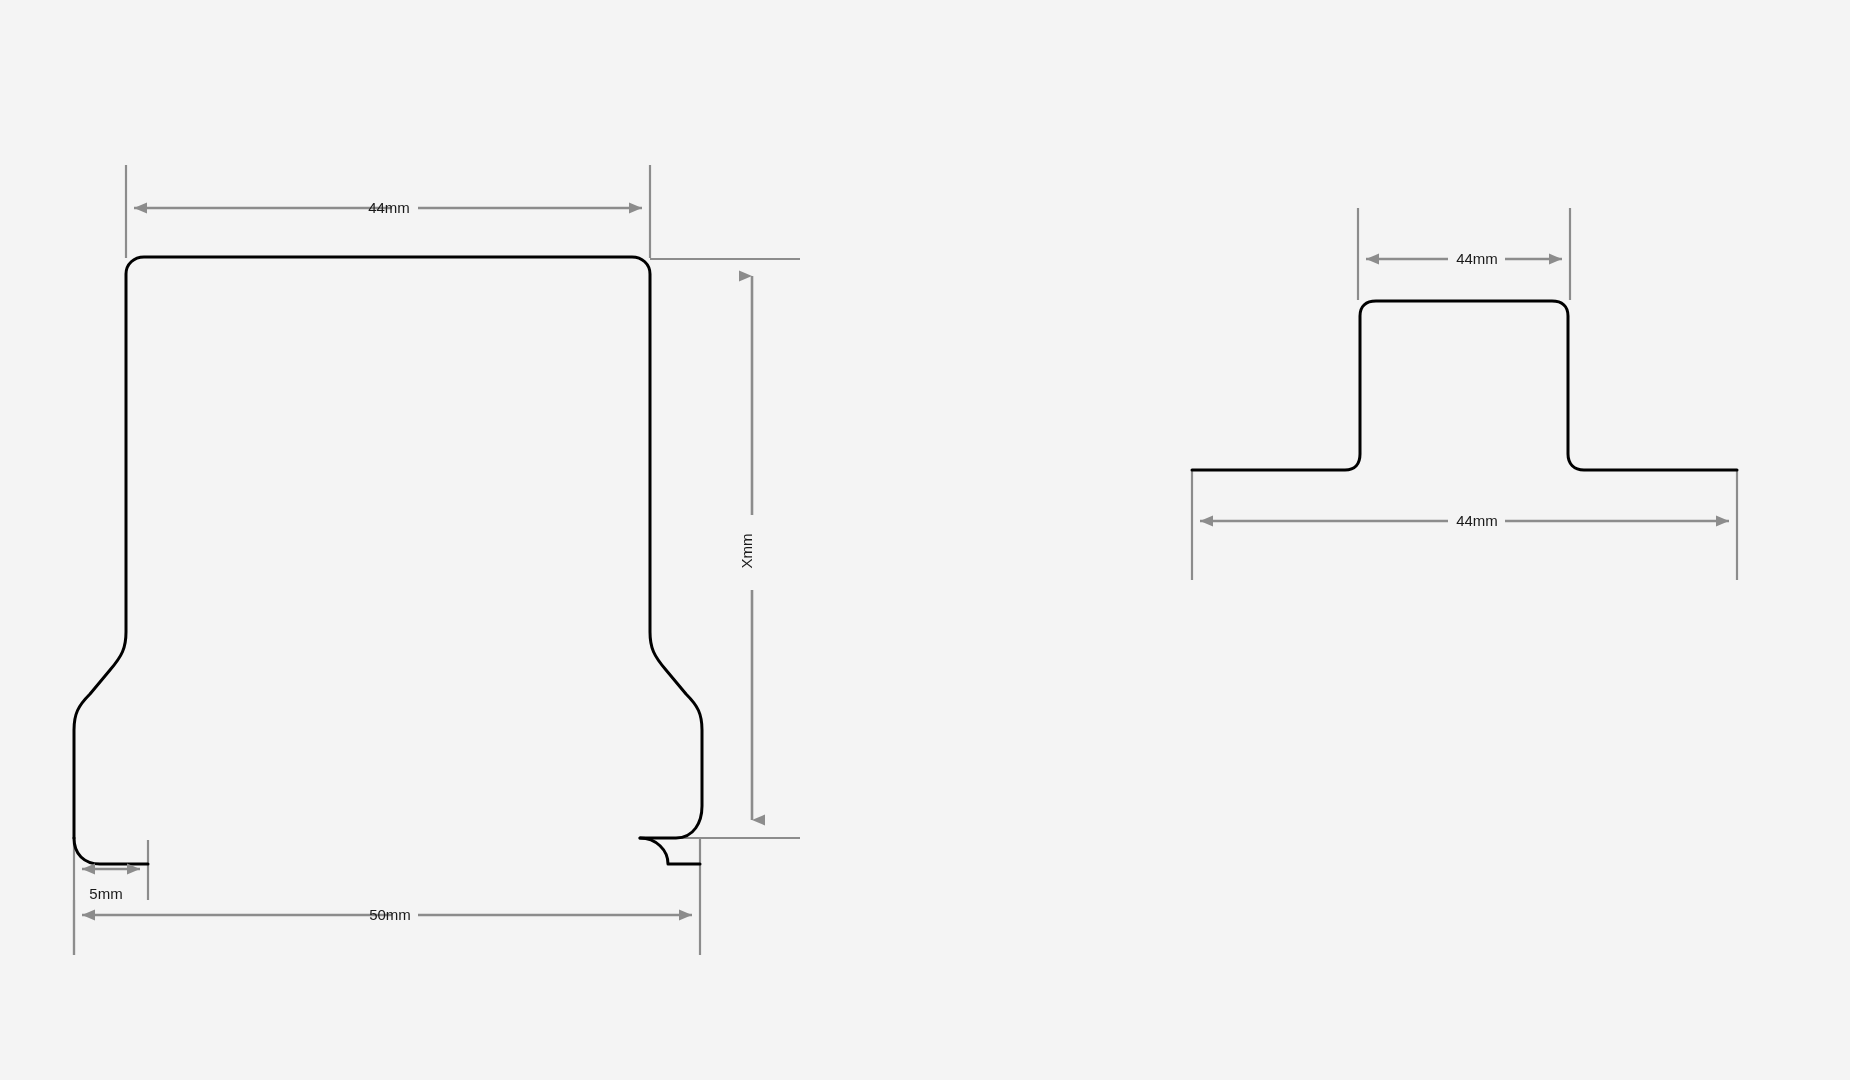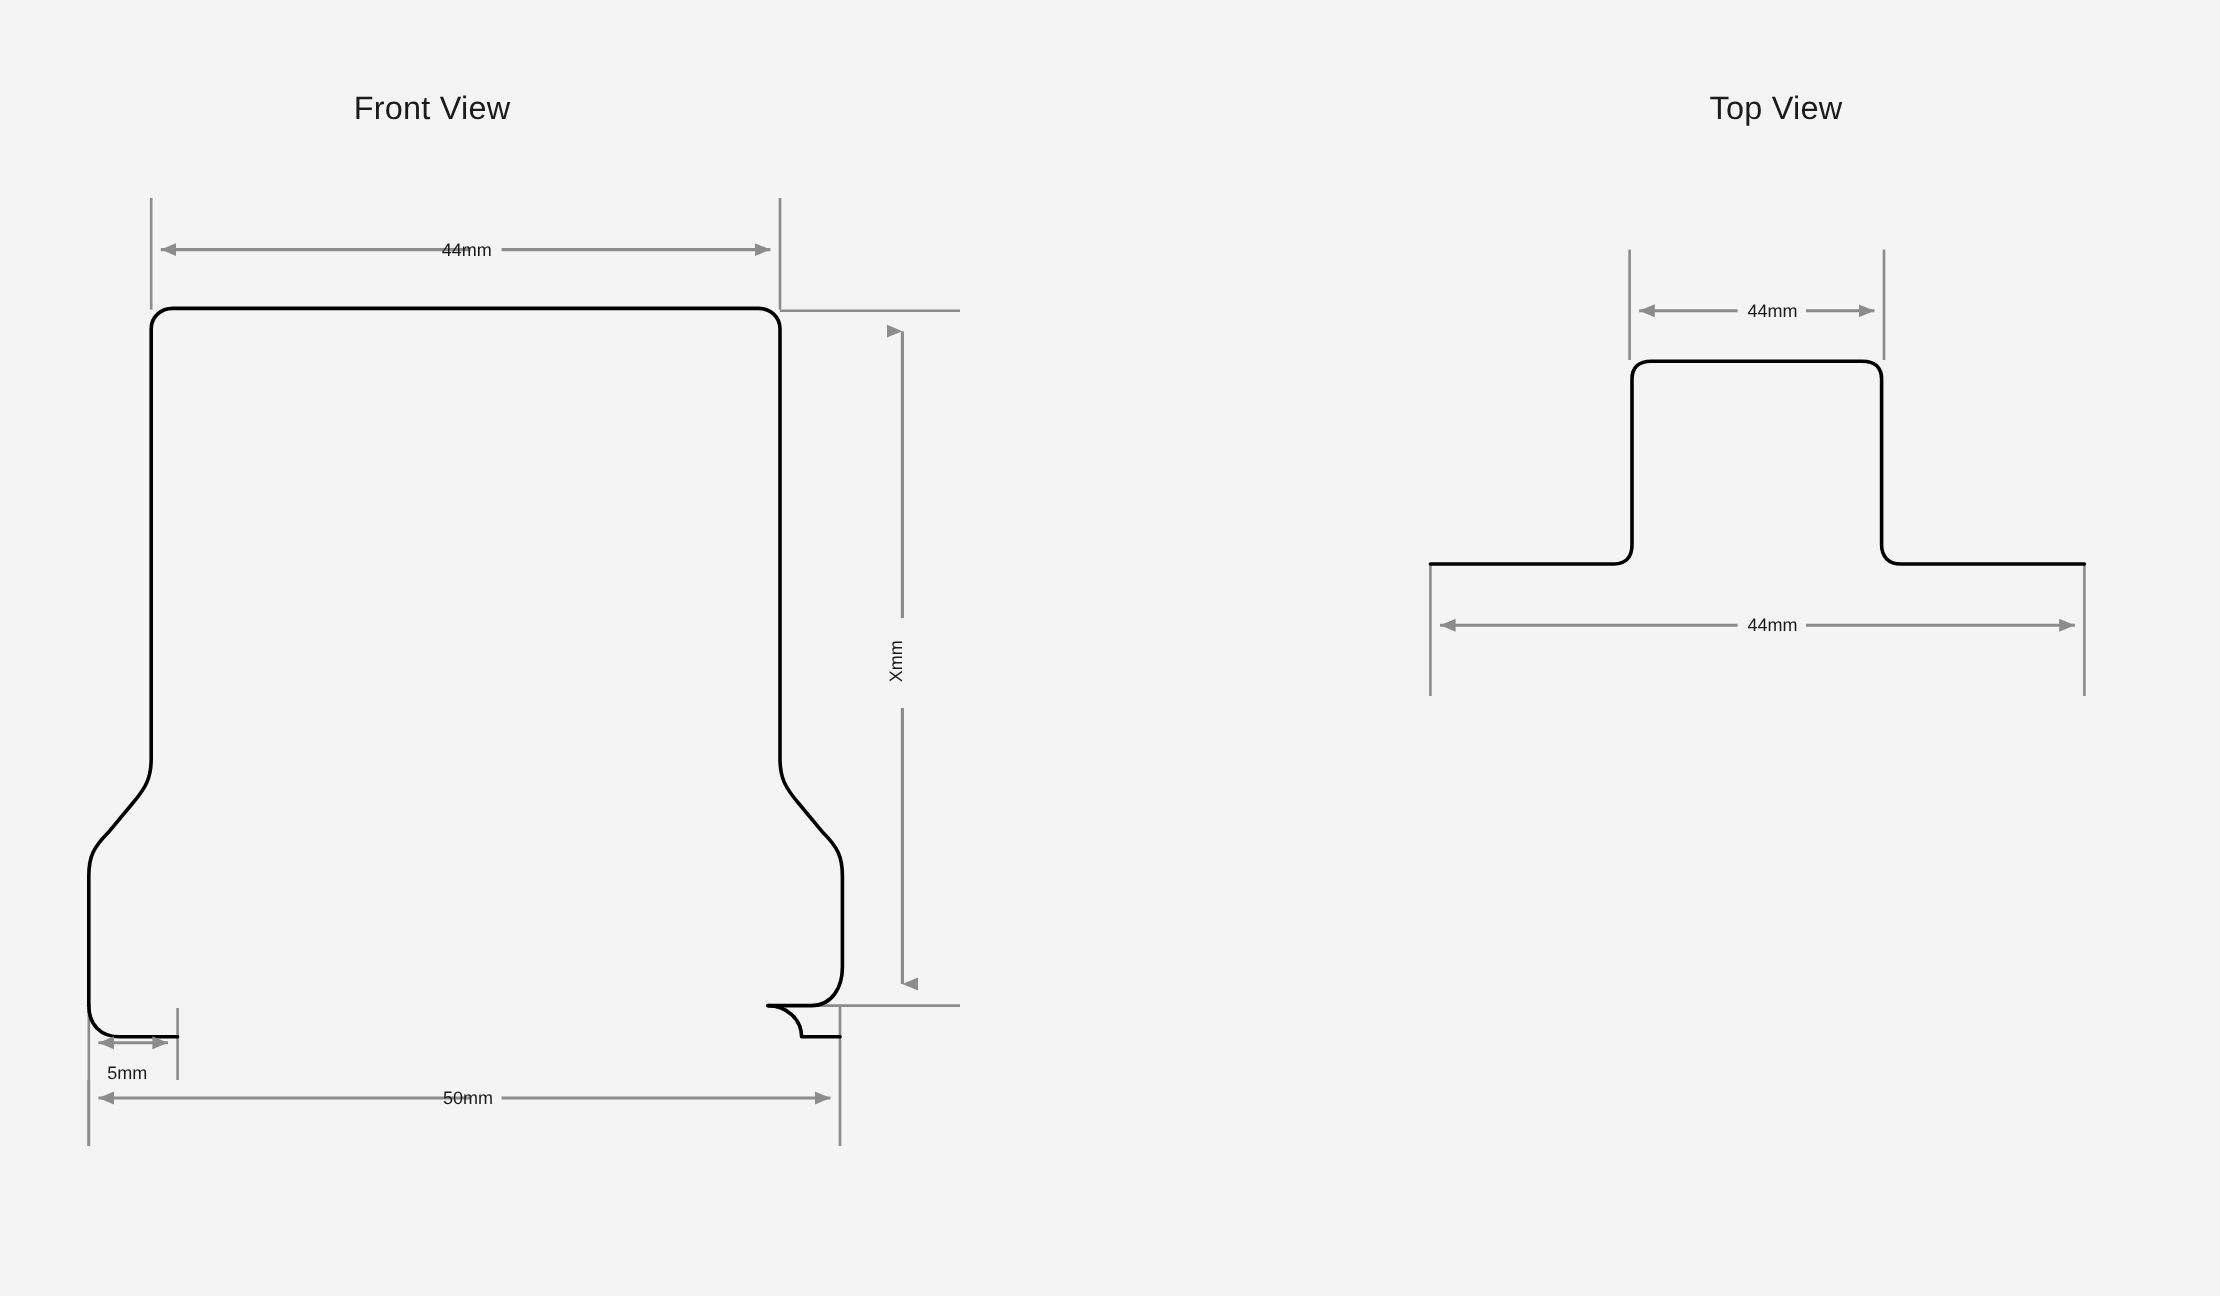--- a/index.html
+++ b/index.html
@@ -71,23 +71,21 @@
   }
   .arrow-head {
     fill: #8c8c8c;
   }
 </style>
 </head>
 <body>
 
 <div id="stage">
 
-  <div class="view-title" id="front-view-title">Front View</div>
 
-  <div class="view-title" id="top-view-title">Top View</div>
 
   <svg class="drawing" viewBox="0 0 1850 1080" xmlns="http://www.w3.org/2000/svg">
 
     <defs>
       <marker id="arrL" markerWidth="14" markerHeight="12" refX="1" refY="6" orient="auto" markerUnits="userSpaceOnUse">
         <path d="M1,6 L14,0.6 L14,11.4 Z" class="arrow-head"></path>
       </marker>
       <marker id="arrR" markerWidth="14" markerHeight="12" refX="13" refY="6" orient="auto" markerUnits="userSpaceOnUse">
         <path d="M13,6 L0,0.6 L0,11.4 Z" class="arrow-head"></path>
       </marker>

